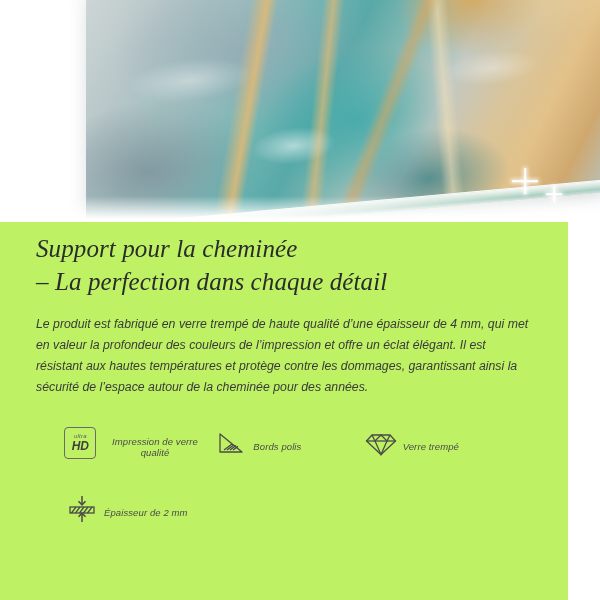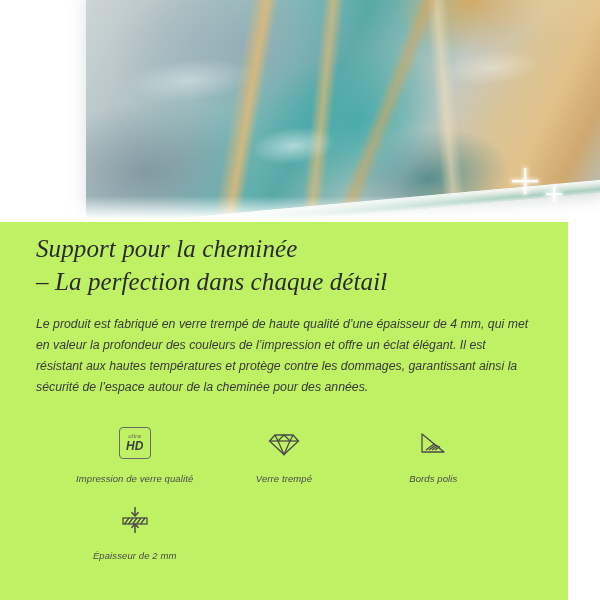--- a/index.html
+++ b/index.html
@@ -147,21 +147,21 @@
   
   .features {
     margin-top: 22px;
     display: grid;
     grid-template-columns: repeat(3, 1fr);
     row-gap: 14px;
     padding: 0 24px;
   }
   .feature {
     display: flex;
-    flex-direction: column;
+    flex-direction: row;
     align-items: center;
     justify-content: flex-start;
   }
   .feature-icon {
     height: 44px;
     width: 44px;
     display: flex;
     align-items: center;
     justify-content: center;
     margin-bottom: 8px;
@@ -227,38 +227,38 @@
             <span class="ultra">ultra</span>
             <span class="hd">HD</span>
           </div>
         </div>
         <div class="feature-label">Impression de verre qualité</div>
       </div>
 
 
       <div class="feature">
         <div class="feature-icon">
+          <svg width="34" height="32" viewBox="0 0 34 32" fill="none" stroke="#4a4a4a" stroke-width="1.3">
+            <path d="M6 25h22L6 7z" stroke-linejoin="round"></path>
+            <path d="M10 23l8-6M13 23l7-5.2M16 23l6-4.4M19 23l5-3.6"></path>
+          </svg>
+        </div>
+        <div class="feature-label">Bords polis</div>
+      </div>
+
+      <div class="feature">
+        <div class="feature-icon">
           <svg width="36" height="32" viewBox="0 0 36 32" fill="none" stroke="#4a4a4a" stroke-width="1.3">
             <path d="M9 8h18l5.5 6L18 27.5 3.5 14 9 8z"></path>
             <path d="M3.5 14h29"></path>
             <path d="M9 8l3 6 6-6 6 6 3-6"></path>
             <path d="M12 14l6 13.5L24 14"></path>
           </svg>
         </div>
         <div class="feature-label">Verre trempé</div>
-      </div>
-
-      <div class="feature">
-        <div class="feature-icon">
-          <svg width="34" height="32" viewBox="0 0 34 32" fill="none" stroke="#4a4a4a" stroke-width="1.3">
-            <path d="M6 25h22L6 7z" stroke-linejoin="round"></path>
-            <path d="M10 23l8-6M13 23l7-5.2M16 23l6-4.4M19 23l5-3.6"></path>
-          </svg>
-        </div>
-        <div class="feature-label">Bords polis</div>
       </div>
 
       <div class="feature">
         <div class="feature-icon">
           <svg width="36" height="34" viewBox="0 0 36 34" fill="none" stroke="#4a4a4a" stroke-width="1.3">
             <path d="M18 4v8" stroke-width="1.5"></path>
             <path d="M14.5 9.2L18 12.8l3.5-3.6" stroke-width="1.5"></path>
             <rect x="6" y="15" width="24" height="6"></rect>
             <path d="M7.5 21l4.5-6M11.5 21l4.5-6M15.5 21l4.5-6M19.5 21l4.5-6M23.5 21l4.5-6"></path>
             <path d="M18 30v-8" stroke-width="1.5"></path>

